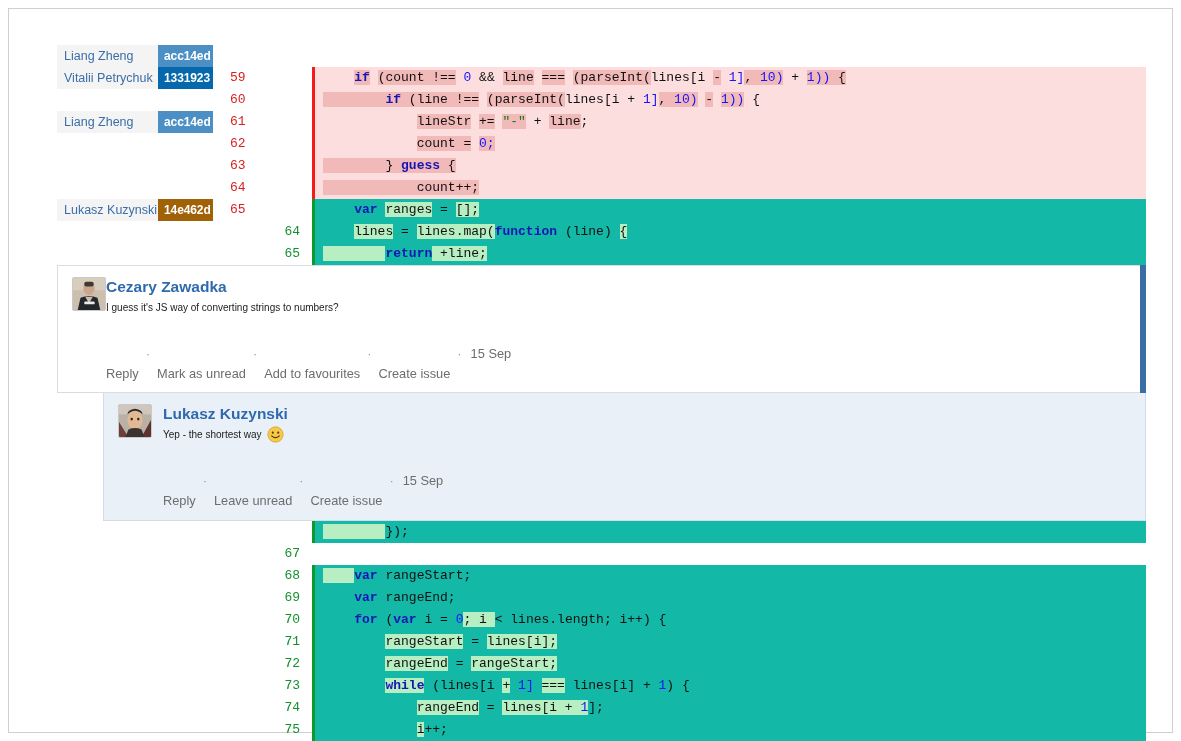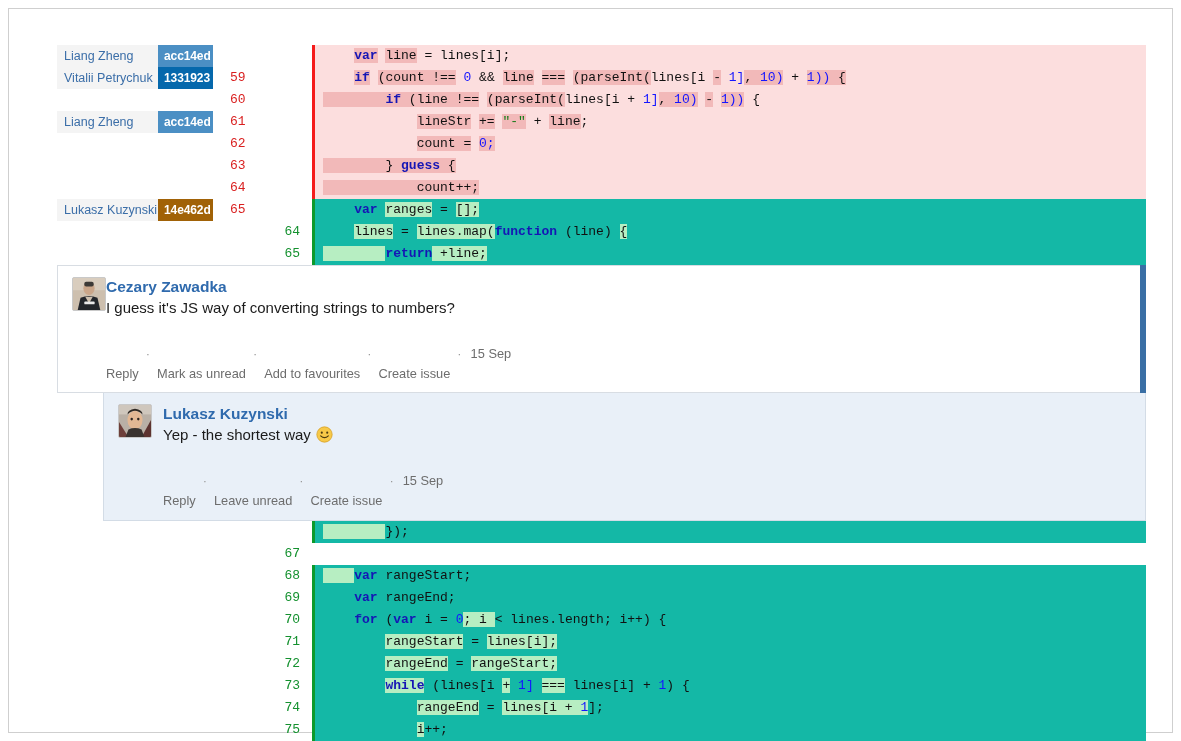--- a/index.html
+++ b/index.html
@@ -127,21 +127,21 @@
   .cbody { flex: 1 1 auto; min-width: 0; }
   .cname {
     color: #2f6aad;
     font-weight: bold;
     font-size: 15.5px;
     line-height: 19px;
     margin-bottom: 1px;
   }
   .ctext {
     color: #1b1b1b;
-    font-size: 15px;
+    font-size: 10px;
     line-height: 21px;
     margin-bottom: 7px;
     display: flex;
     align-items: center;
     gap: 5px;
   }
   .cactions {
     font-size: 12.8px;
     color: #6d6d6d;
     line-height: 17px;
@@ -165,21 +165,20 @@
 <div class="page-frame">
   <div class="content">
 
     <div class="diff-block" id="diff-top">
         <div class="diff-row">
           <div class="col-author">Liang Zheng</div>
           <div class="col-sha sha-a">acc14ed</div>
           <div class="col-num num-del">
             <span class="n">59</span>
           </div>
-          <div class="col-code code-del"><span>    </span><span class="kw hl-del">var</span><span> </span><span class="hl-del">line</span><span> = </span><span>lines[i];</span></div>
         </div>
         <div class="diff-row">
           <div class="col-author">Vitalii Petrychuk</div>
           <div class="col-sha sha-b">1331923</div>
           <div class="col-num num-del">
             <span class="n">60</span>
           </div>
           <div class="col-code code-del"><span>    </span><span class="kw hl-del">if</span><span> </span><span class="hl-del">(count !==</span><span> </span><span class="num">0</span><span> &amp;&amp; </span><span class="hl-del">line</span><span> </span><span class="hl-del">===</span><span> </span><span class="hl-del">(parseInt(</span><span>lines[i </span><span class="hl-del">-</span><span> </span><span class="num">1]</span><span class="hl-del">, </span><span class="num hl-del">10)</span><span> + </span><span class="num hl-del">1))</span><span class="hl-del"> {</span></div>
         </div>
         <div class="diff-row">

